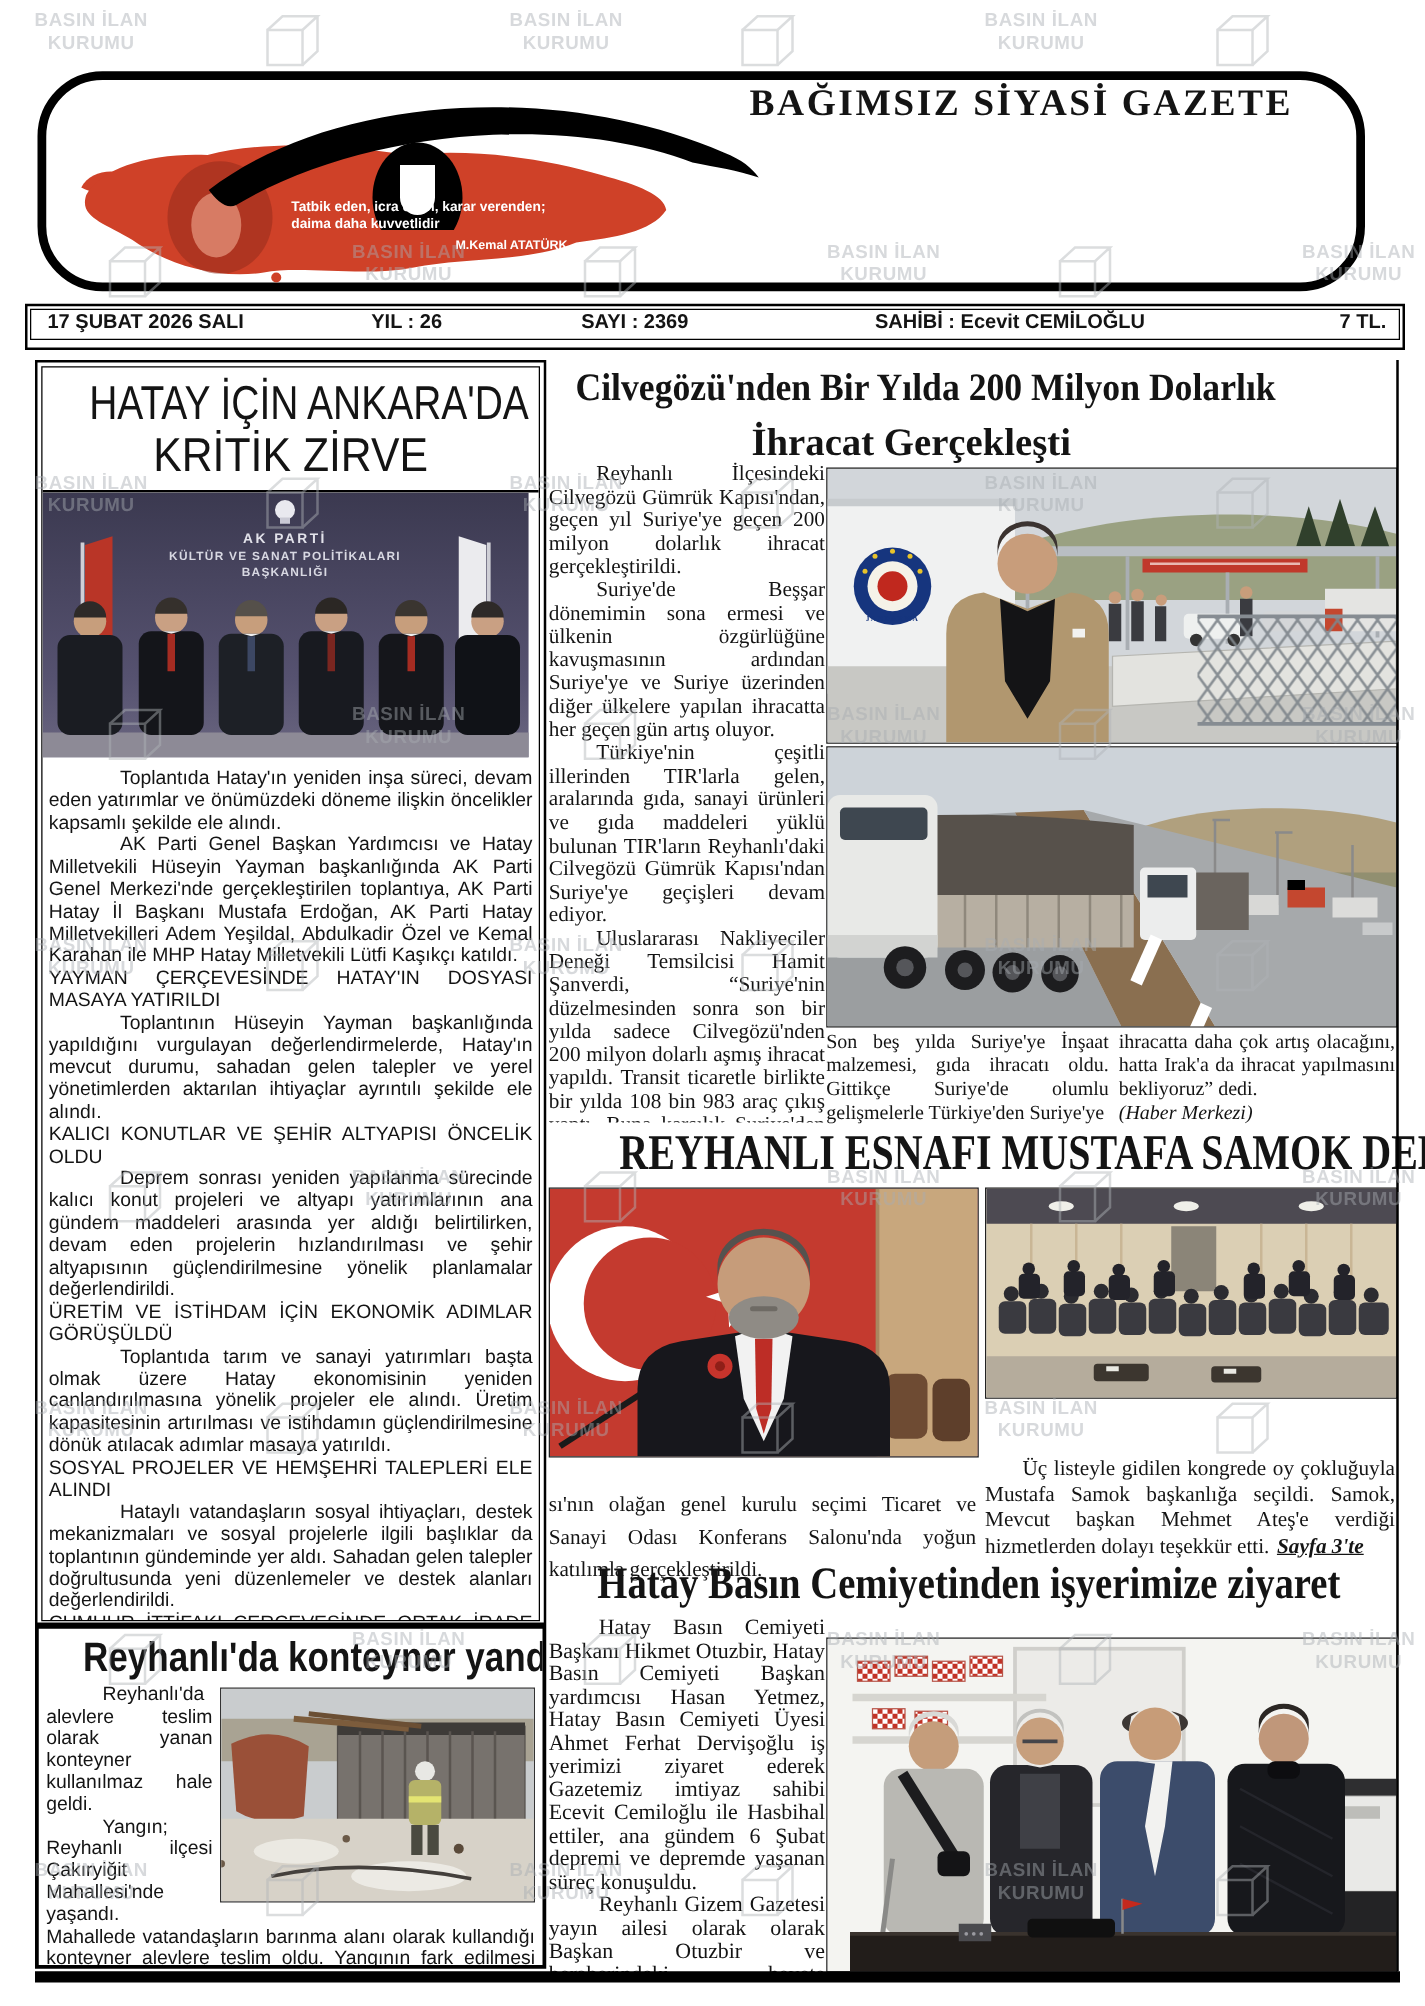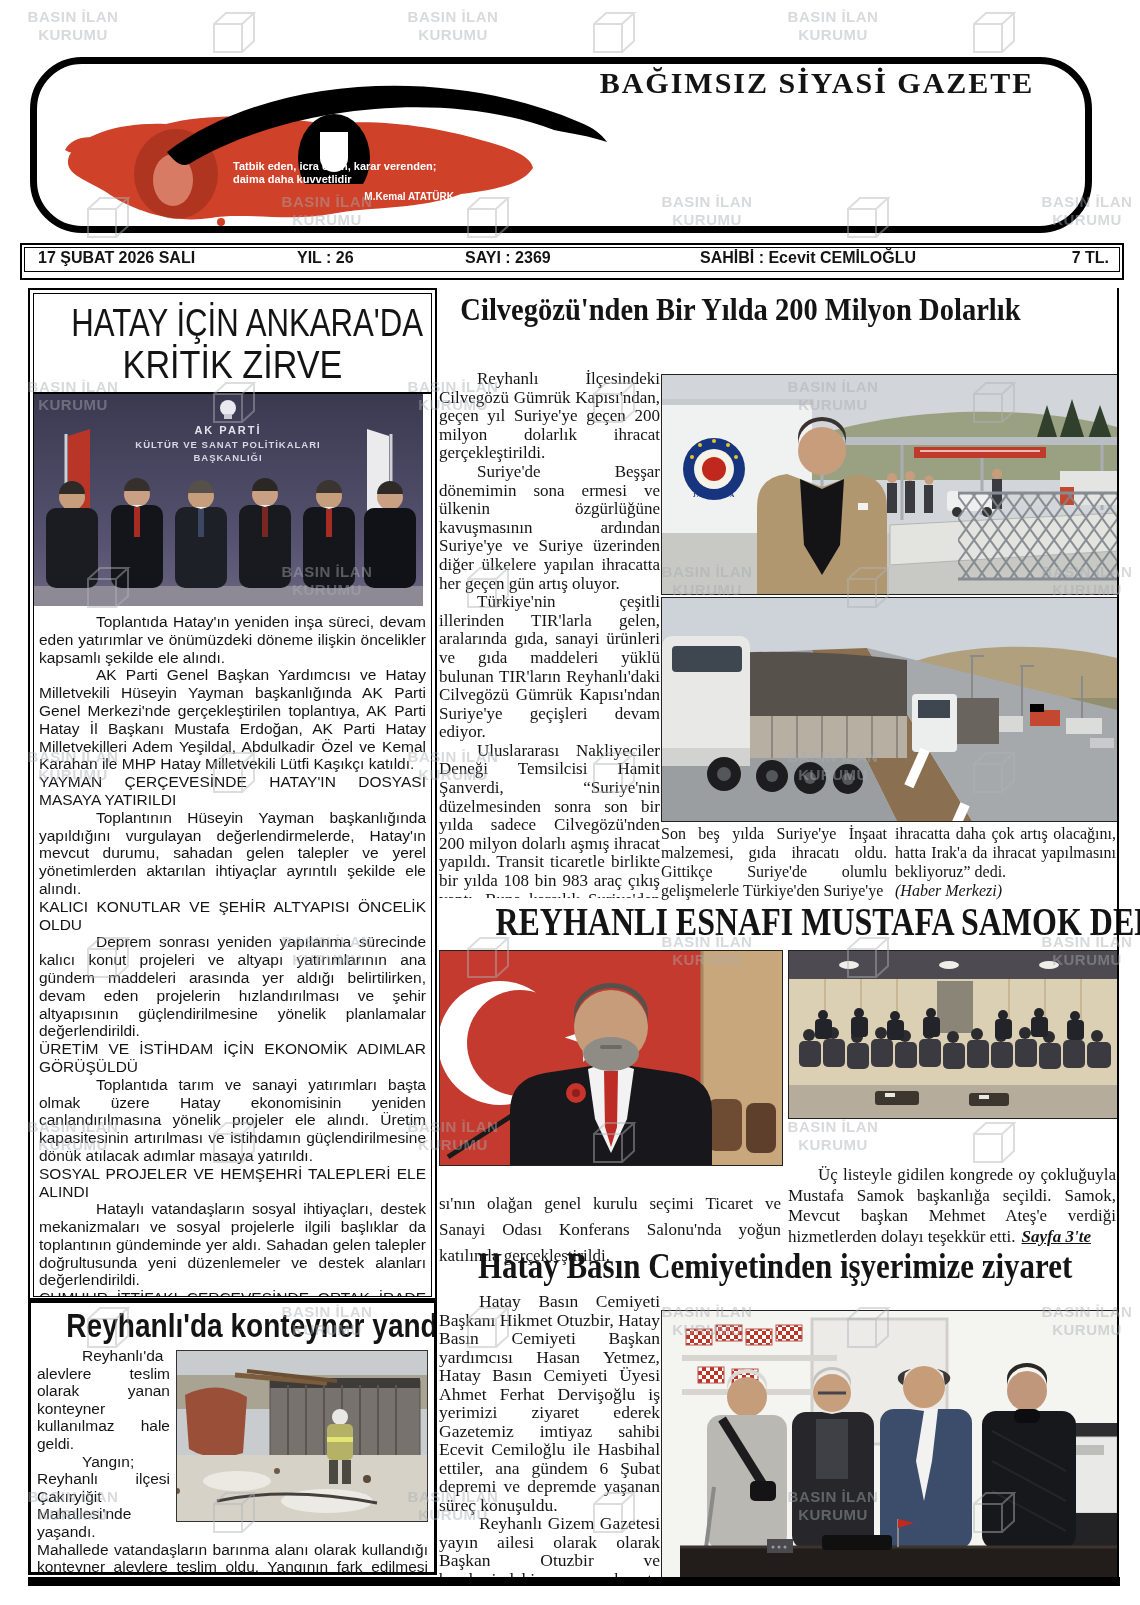--- a/index.html
+++ b/index.html
@@ -230,20 +230,21 @@
       </svg>
     <p class="para">Reyhanlı'da alevlere teslim olarak yanan konteyner kullanılmaz hale geldi.</p>
         <p class="para">Yangın; Reyhanlı ilçesi Çakıryiğit Mahallesi'nde yaşandı. Mahallede vatandaşların barınma alanı olarak kullandığı konteyner alevlere teslim oldu. Yangının fark edilmesi üzerine bölgeye itfaiye ekibi sevk edildi. Alevler, itfaiye ekiplerinin hızlı müdahalesiyle kısa sürede kontrol altına alındı. Yangında konteyner kullanılmaz hale geldi.</p>
       </div>
   </div>
 
   <div class="abs" id="rightcol">
 
     <div class="abs headline" id="cil-title">
       <span class="fit" style="transform:scaleX(.92)">Cilvegözü'nden Bir Yılda 200 Milyon Dolarlık</span>
+      <span class="fit">İhracat Gerçekleşti</span>
     </div>
 
     <div class="abs" id="cil-col">
         <p class="para">Reyhanlı İlçesindeki Cilvegözü Gümrük Kapısı'ndan, geçen yıl Suriye'ye geçen 200 milyon dolarlık ihracat gerçekleştirildi.</p>
         <p class="para">Suriye'de Beşşar dönemimin sona ermesi ve ülkenin özgürlüğüne kavuşmasının ardından Suriye'ye ve Suriye üzerinden diğer ülkelere yapılan ihracatta her geçen gün artış oluyor.</p>
         <p class="para">Türkiye'nin çeşitli illerinden TIR'larla gelen, aralarında gıda, sanayi ürünleri ve gıda maddeleri yüklü bulunan TIR'ların Reyhanlı'daki Cilvegözü Gümrük Kapısı'ndan Suriye'ye geçişleri devam ediyor.</p>
         <p class="para">Uluslararası Nakliyeciler Deneği Temsilcisi Hamit Şanverdi, “Suriye'nin düzelmesinden sonra son bir yılda sadece Cilvegözü'nden 200 milyon dolarlı aşmış ihracat yapıldı. Transit ticaretle birlikte bir yılda 108 bin 983 araç çıkış yaptı. Buna karşılık Suriye'den ithalatta 47 bin araç giriş yaptı.</p>
       </div>
 
     <svg class="ph" id="photo-customs" viewBox="0 0 455 219" preserveAspectRatio="none">

